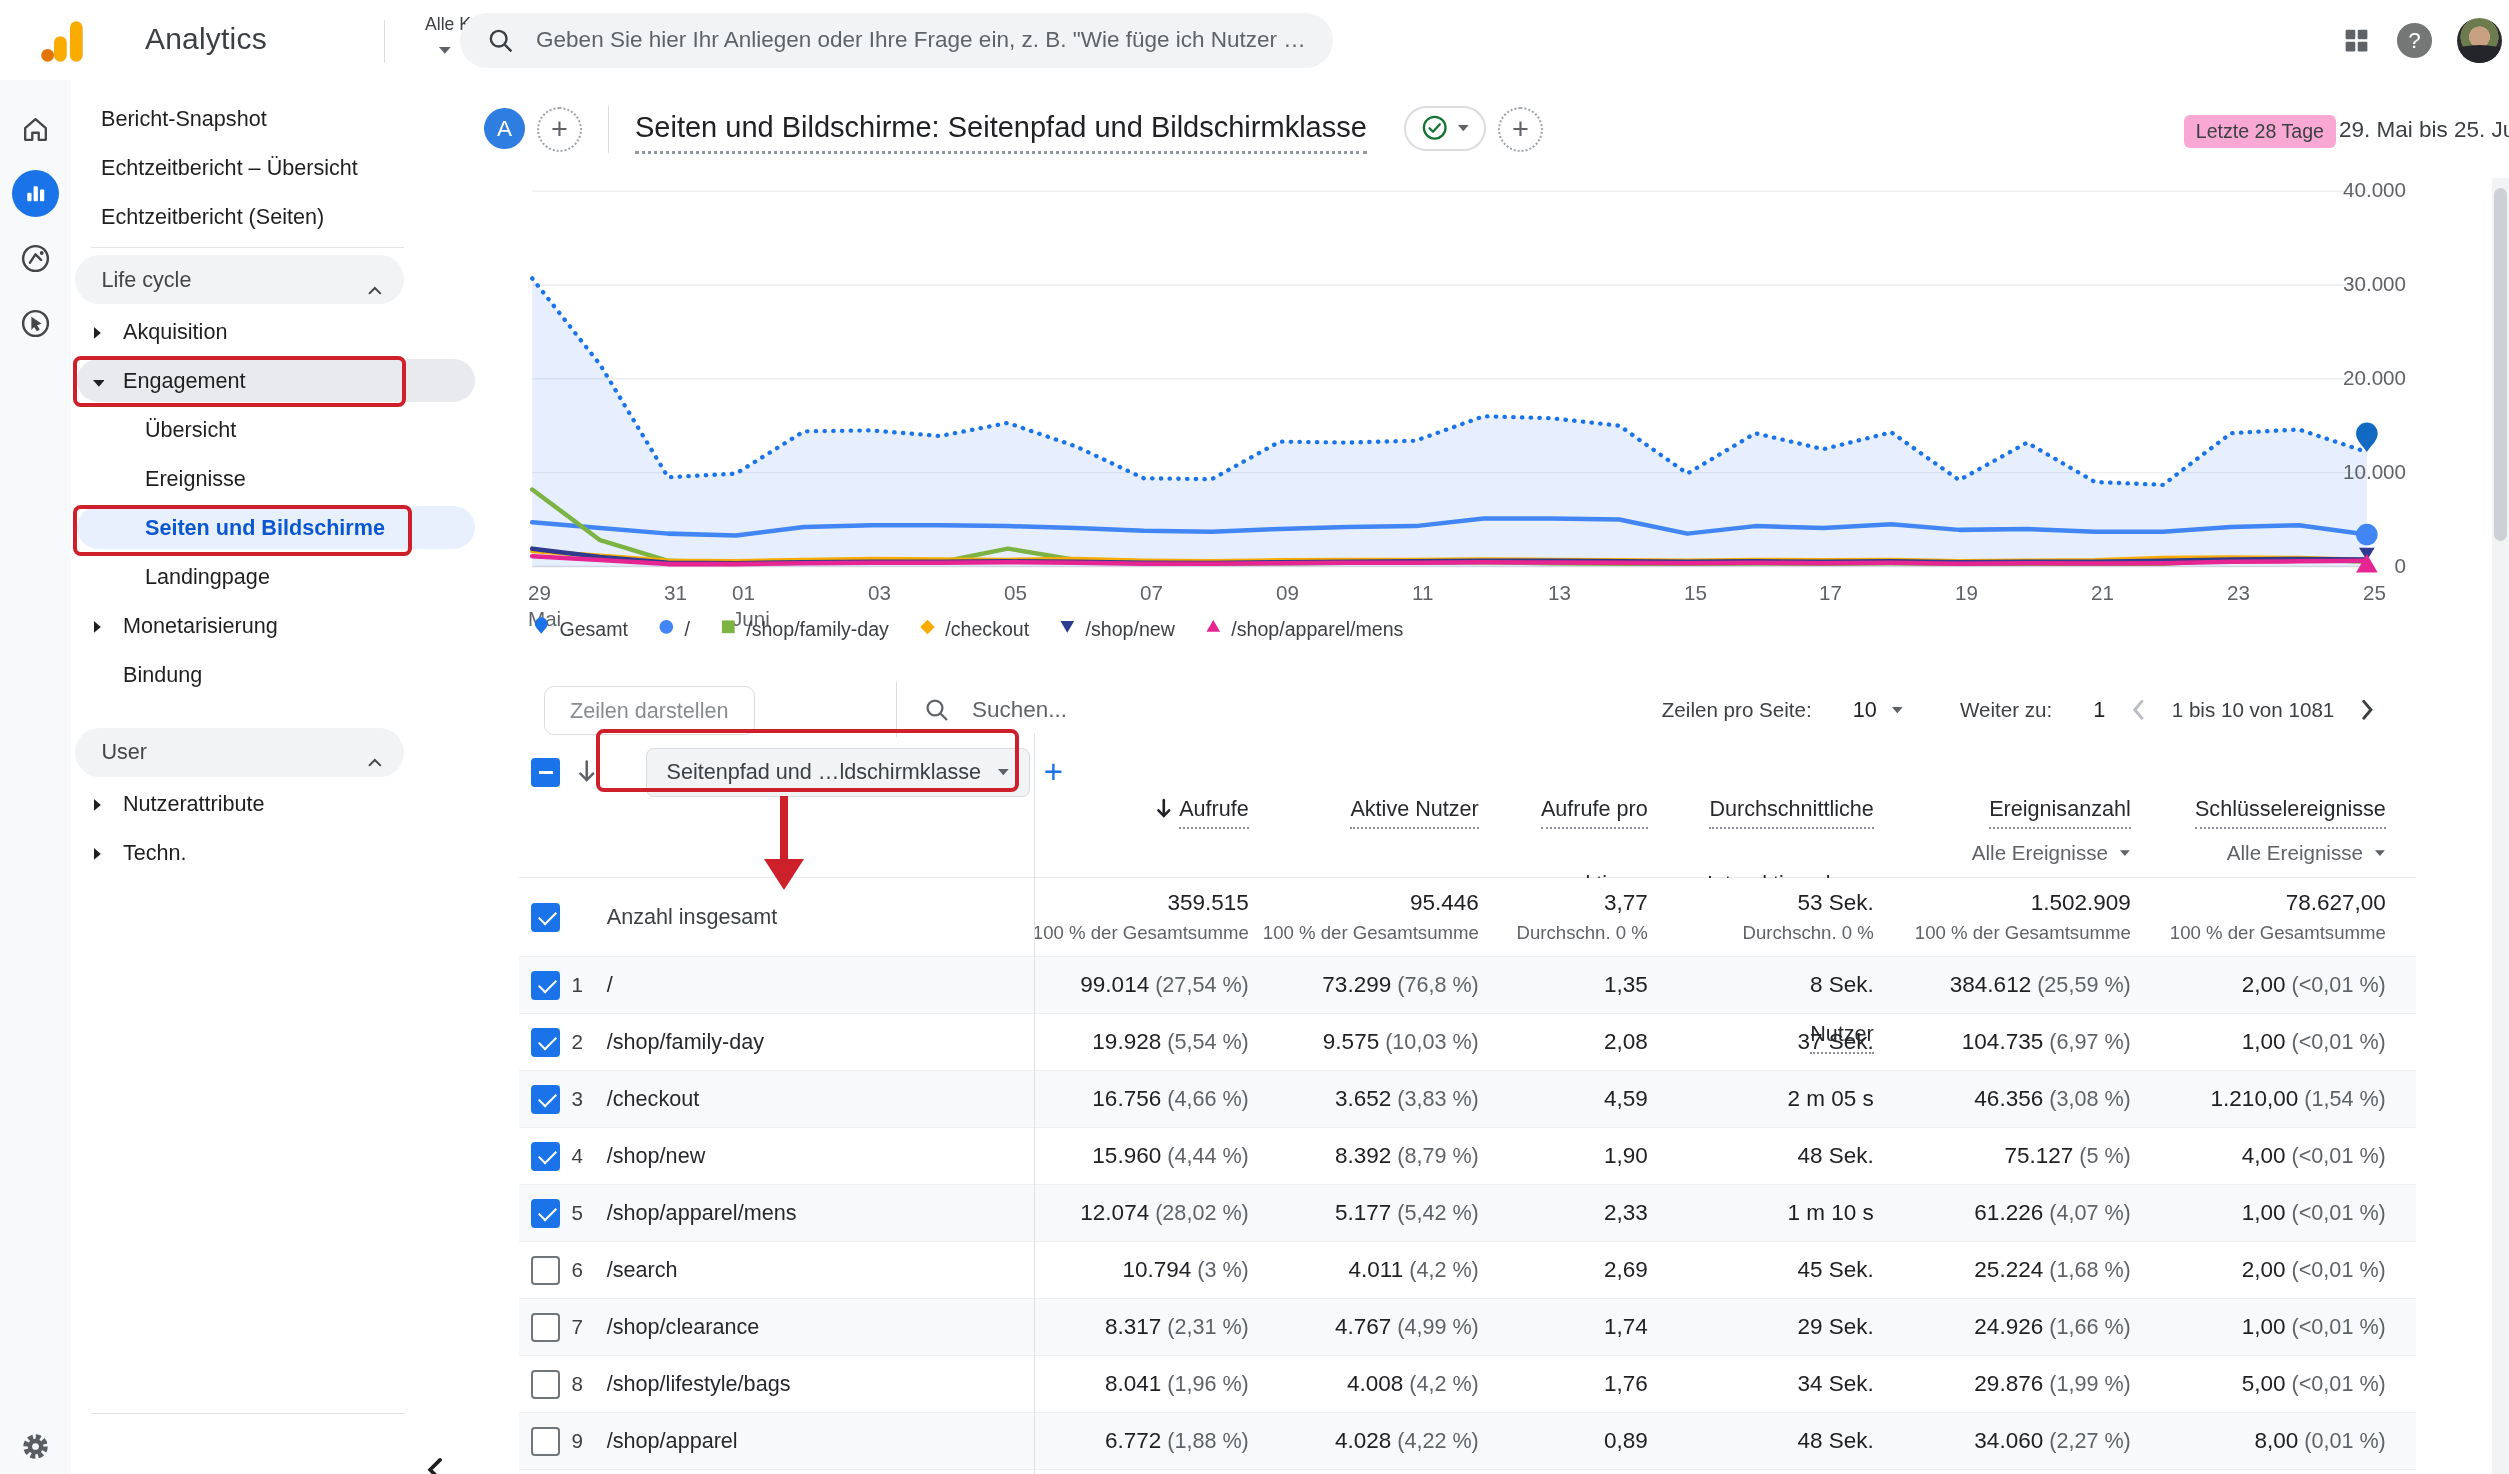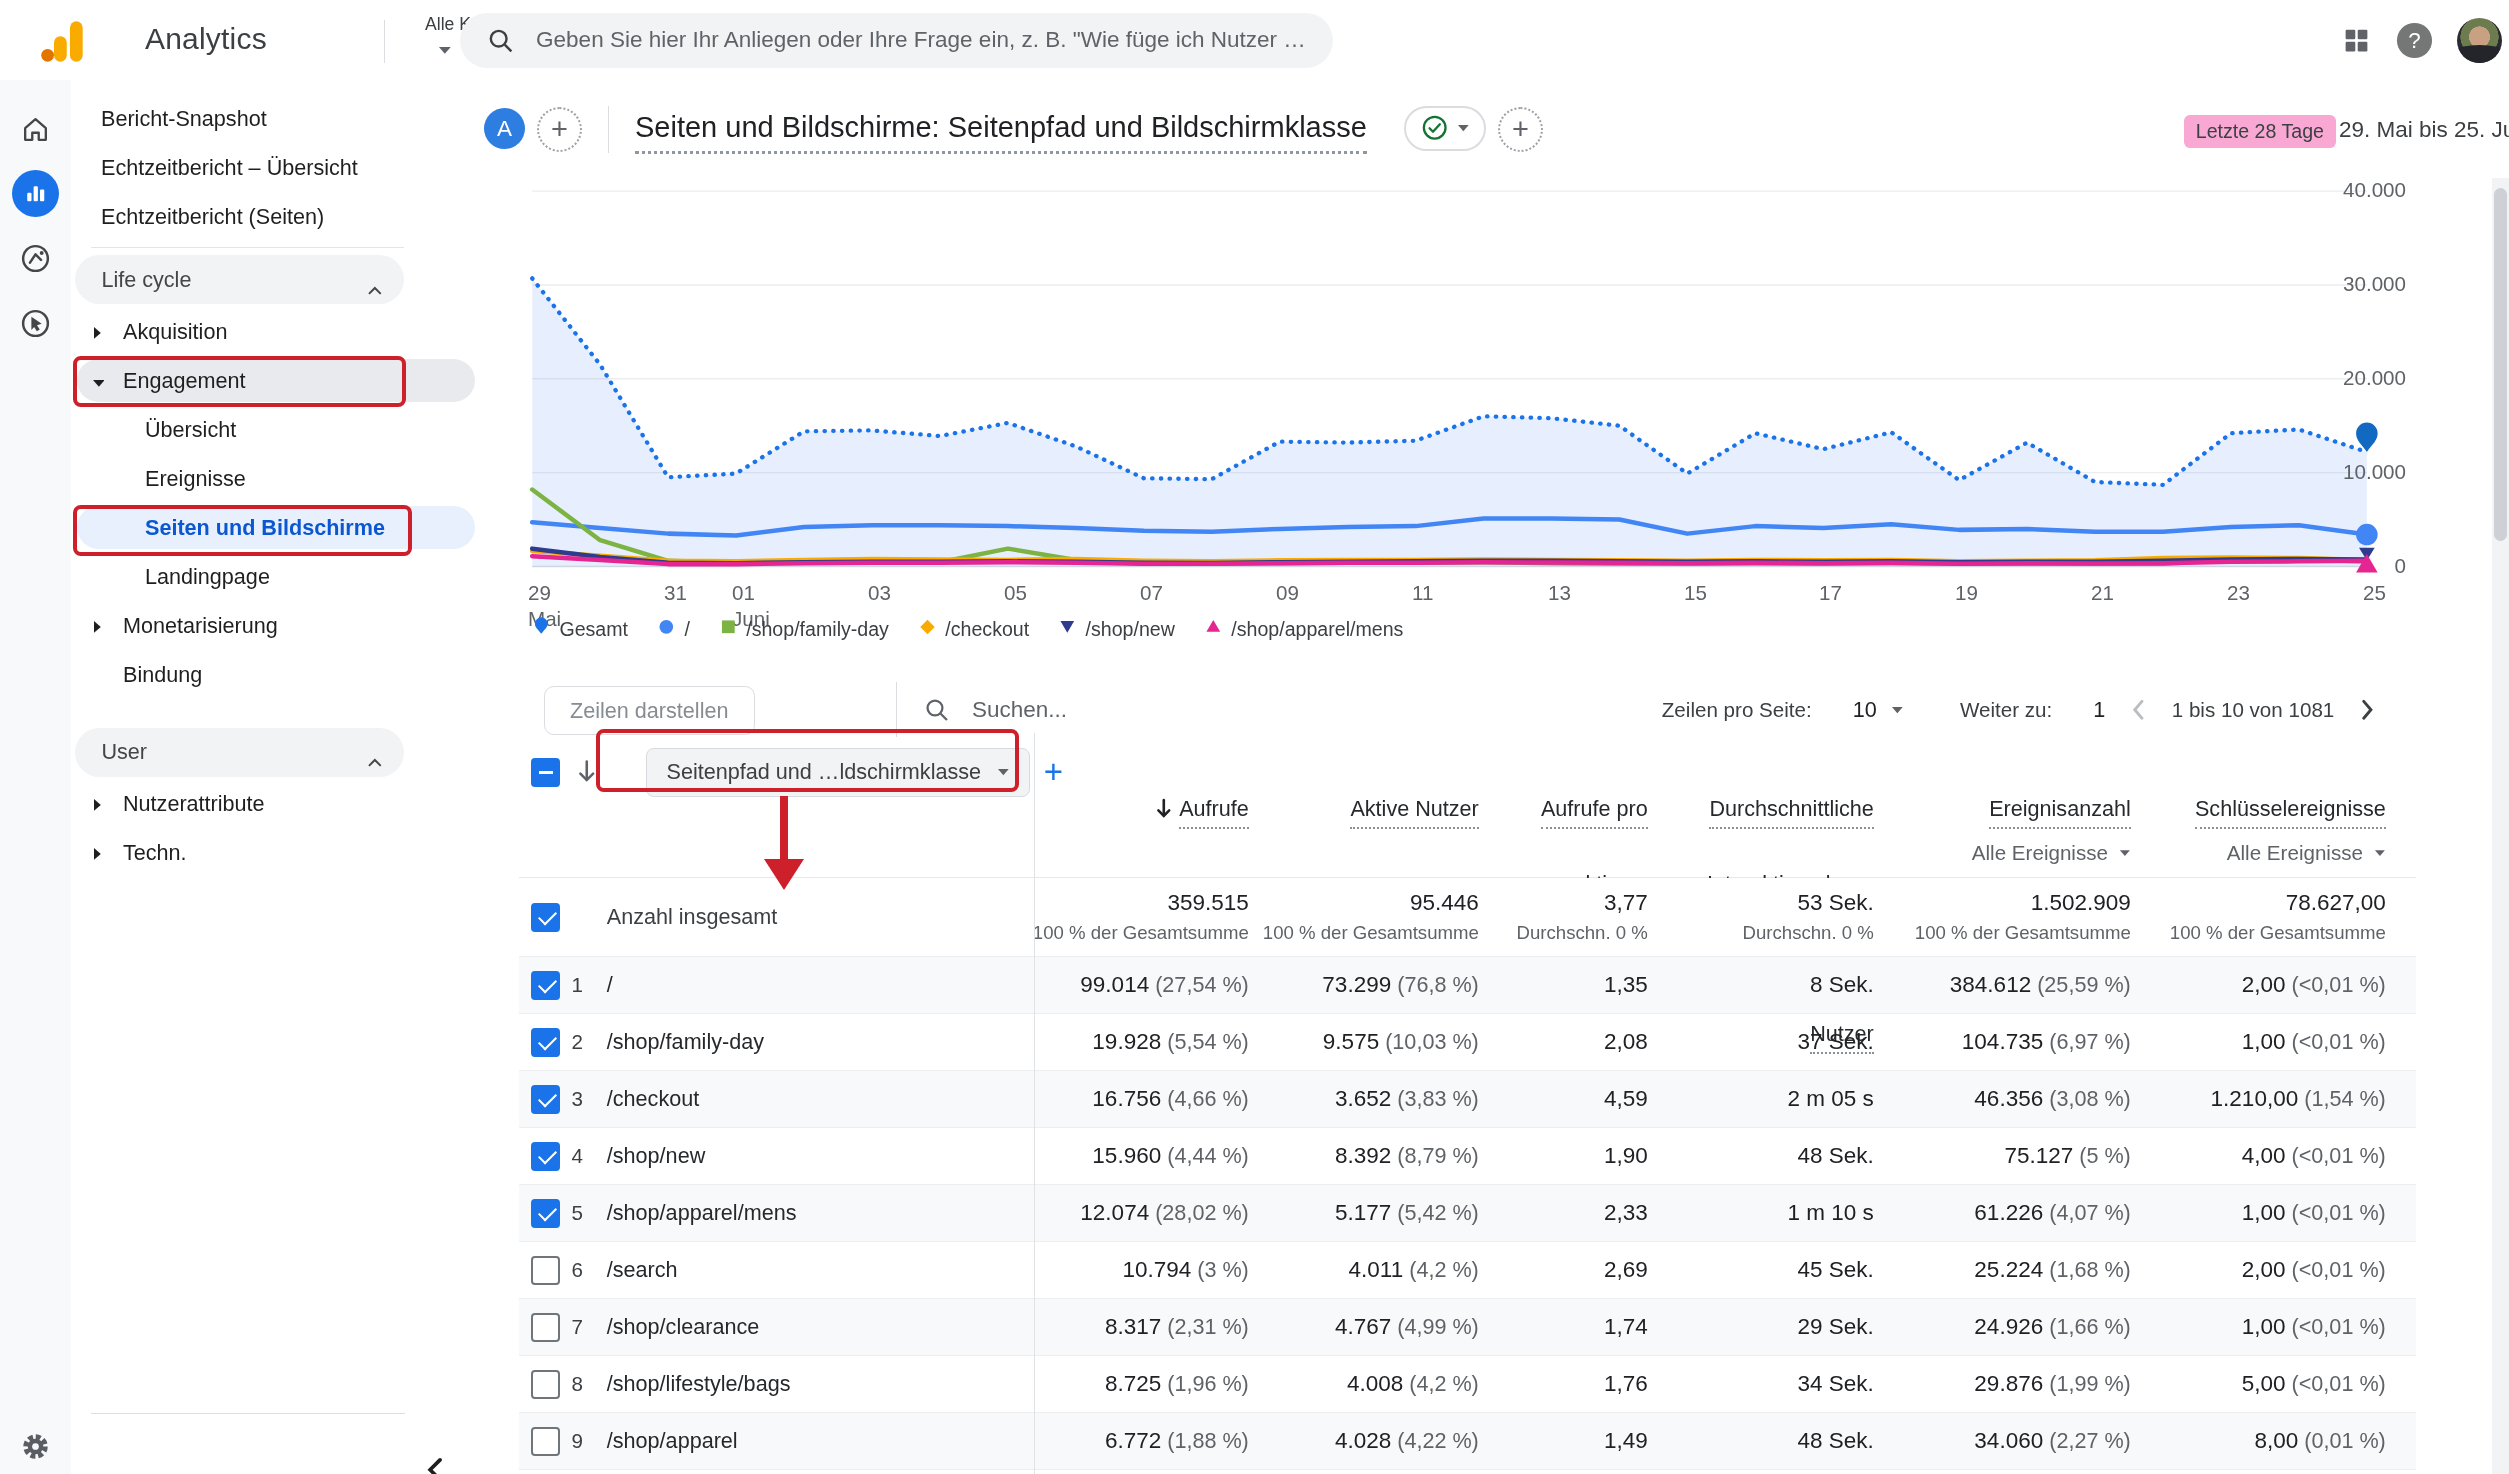--- a/index.html
+++ b/index.html
@@ -644,39 +644,39 @@
           </div>
         </div>
         <div class="drow">
           <div class="trow">
             <span></span>
             <span style="display:flex;align-items:center;">
               <span class="cb"></span>
             </span>
             <span class="rnum">8</span>
             <span class="rpath">/shop/lifestyle/bags</span>
-            <div class="vcell"><span class="vmain">8.725</span><span class="vpct"> (1,96 %)</span></div>
+            <div class="vcell"><span class="vmain">8.041</span><span class="vpct"> (1,96 %)</span></div>
             <div class="vcell"><span class="vmain">4.008</span><span class="vpct"> (4,2 %)</span></div>
             <div class="vcell"><span class="vmain">1,76</span></div>
             <div class="vcell"><span class="vmain">34 Sek.</span></div>
             <div class="vcell"><span class="vmain">29.876</span><span class="vpct"> (1,99 %)</span></div>
             <div class="vcell"><span class="vmain">5,00</span><span class="vpct"> (&lt;0,01 %)</span></div>
           </div>
         </div>
         <div class="drow alt">
           <div class="trow">
             <span></span>
             <span style="display:flex;align-items:center;">
               <span class="cb"></span>
             </span>
             <span class="rnum">9</span>
             <span class="rpath">/shop/apparel</span>
             <div class="vcell"><span class="vmain">6.772</span><span class="vpct"> (1,88 %)</span></div>
             <div class="vcell"><span class="vmain">4.028</span><span class="vpct"> (4,22 %)</span></div>
-            <div class="vcell"><span class="vmain">1,49</span></div>
+            <div class="vcell"><span class="vmain">0,89</span></div>
             <div class="vcell"><span class="vmain">48 Sek.</span></div>
             <div class="vcell"><span class="vmain">34.060</span><span class="vpct"> (2,27 %)</span></div>
             <div class="vcell"><span class="vmain">8,00</span><span class="vpct"> (0,01 %)</span></div>
           </div>
         </div>
         <div class="drow">
           <div class="trow">
             <span></span>
           </div>
         </div>

